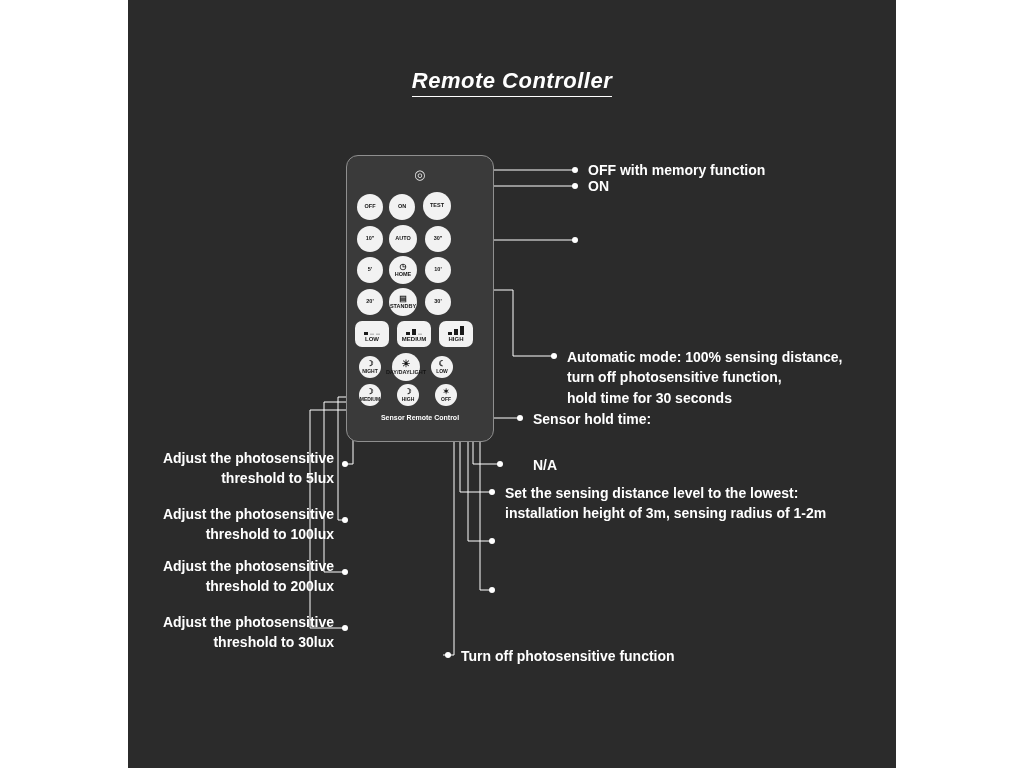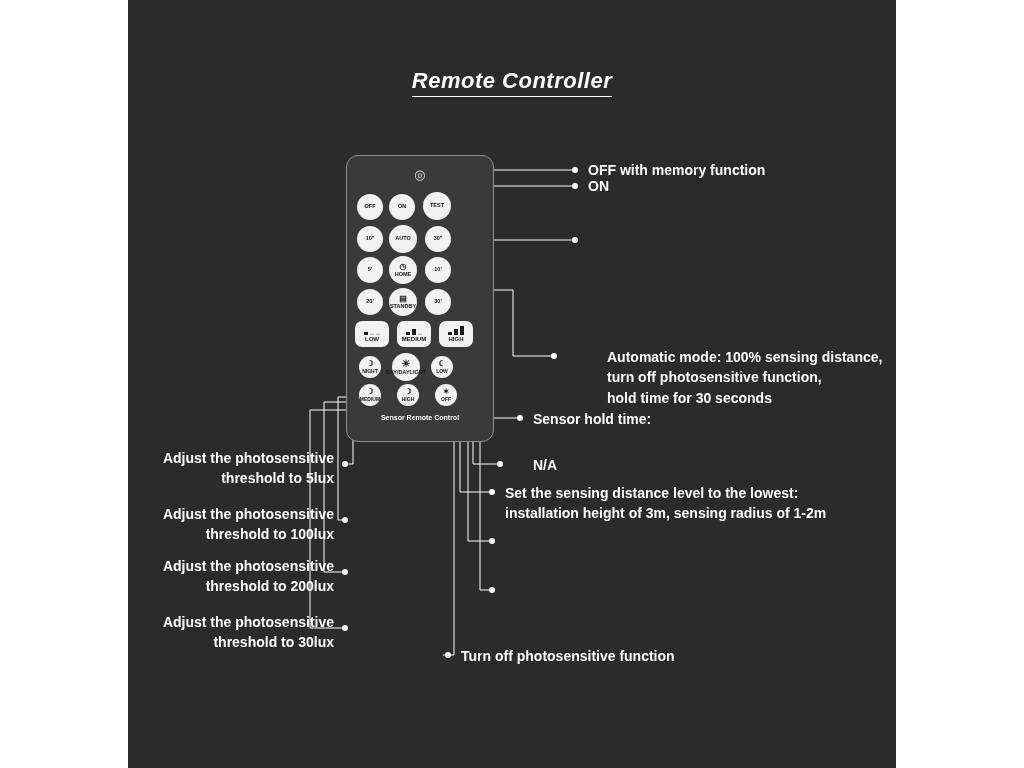--- a/index.html
+++ b/index.html
@@ -292,21 +292,21 @@
 
     <div class="dot" style="left:444px; top:167px;"></div>
     <div class="ann right" style="left:460px; top:160px; width:300px;">OFF with memory function</div>
 
     <div class="dot" style="left:444px; top:183px;"></div>
     <div class="ann right" style="left:460px; top:176px; width:300px;">ON</div>
 
     <div class="dot" style="left:444px; top:237px;"></div>
 
     <div class="dot" style="left:423px; top:353px;"></div>
-    <div class="ann right" style="left:439px; top:347px; width:310px;margin-left:40px;">Automatic mode: 100% sensing distance,
+    <div class="ann right" style="left:439px; top:347px; width:310px;">Automatic mode: 100% sensing distance,
 turn off photosensitive function,
 hold time for 30 seconds</div>
 
     <div class="dot" style="left:389px; top:415px;"></div>
     <div class="ann right" style="left:405px; top:409px; width:300px;">Sensor hold time:</div>
 
     <div class="dot" style="left:369px; top:461px;"></div>
     <div class="ann right" style="left:385px; top:455px; width:200px;margin-left:20px;">N/A</div>
 
     <div class="dot" style="left:361px; top:489px;"></div>

